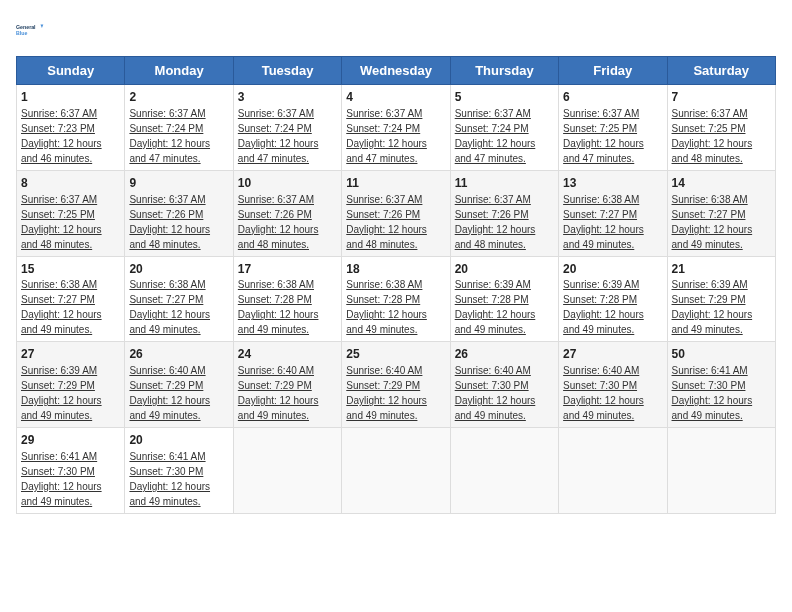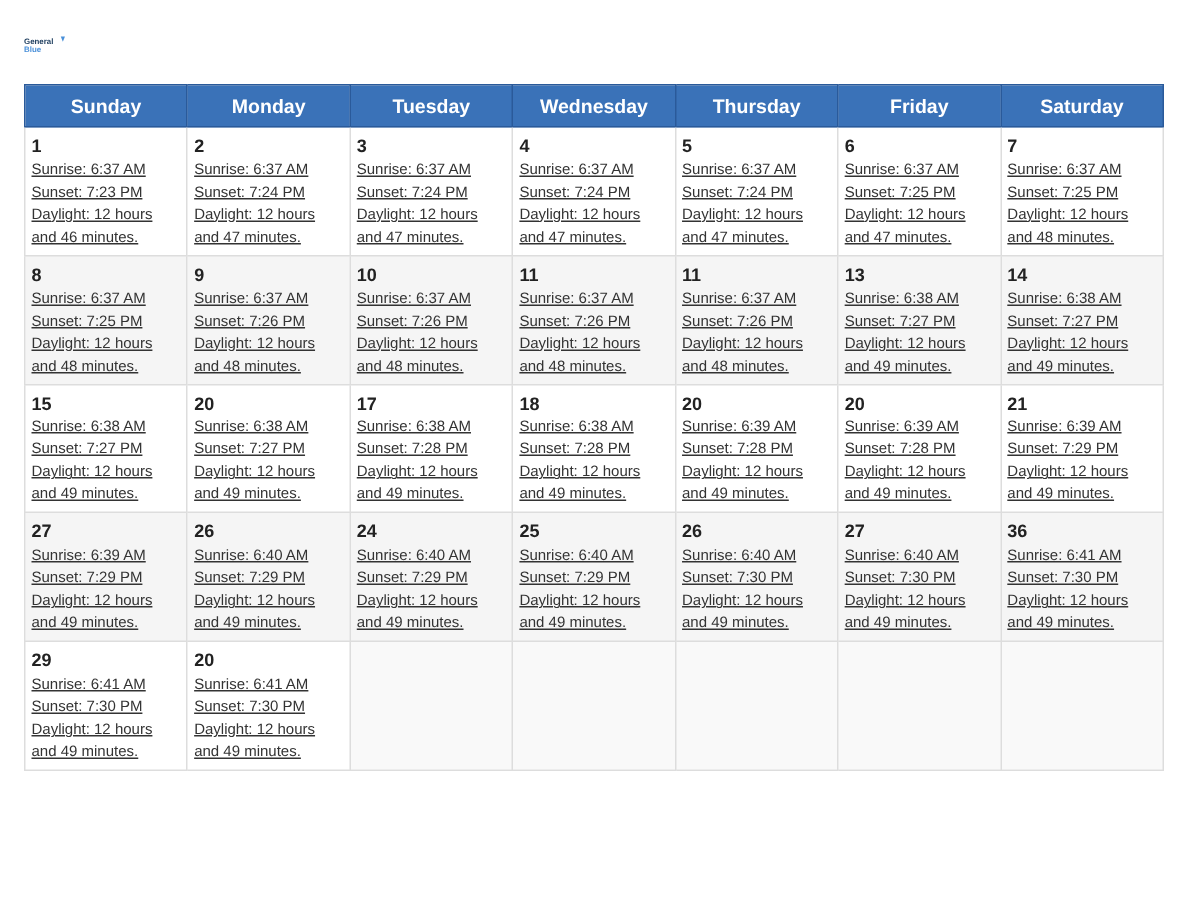--- a/index.html
+++ b/index.html
@@ -141,21 +141,21 @@
         <td><span class="day-num">20</span><span class="info">Sunrise: 6:39 AM<br>Sunset: 7:28 PM<br>Daylight: 12 hours<br>and 49 minutes.</span></td>
         <td><span class="day-num">21</span><span class="info">Sunrise: 6:39 AM<br>Sunset: 7:29 PM<br>Daylight: 12 hours<br>and 49 minutes.</span></td>
       </tr>
       <tr>
         <td><span class="day-num">27</span><span class="info">Sunrise: 6:39 AM<br>Sunset: 7:29 PM<br>Daylight: 12 hours<br>and 49 minutes.</span></td>
         <td><span class="day-num">26</span><span class="info">Sunrise: 6:40 AM<br>Sunset: 7:29 PM<br>Daylight: 12 hours<br>and 49 minutes.</span></td>
         <td><span class="day-num">24</span><span class="info">Sunrise: 6:40 AM<br>Sunset: 7:29 PM<br>Daylight: 12 hours<br>and 49 minutes.</span></td>
         <td><span class="day-num">25</span><span class="info">Sunrise: 6:40 AM<br>Sunset: 7:29 PM<br>Daylight: 12 hours<br>and 49 minutes.</span></td>
         <td><span class="day-num">26</span><span class="info">Sunrise: 6:40 AM<br>Sunset: 7:30 PM<br>Daylight: 12 hours<br>and 49 minutes.</span></td>
         <td><span class="day-num">27</span><span class="info">Sunrise: 6:40 AM<br>Sunset: 7:30 PM<br>Daylight: 12 hours<br>and 49 minutes.</span></td>
-        <td><span class="day-num">36</span><span class="info">Sunrise: 6:41 AM<br>Sunset: 7:30 PM<br>Daylight: 12 hours<br>and 49 minutes.</span></td>
+        <td><span class="day-num">50</span><span class="info">Sunrise: 6:41 AM<br>Sunset: 7:30 PM<br>Daylight: 12 hours<br>and 49 minutes.</span></td>
       </tr>
       <tr>
         <td><span class="day-num">29</span><span class="info">Sunrise: 6:41 AM<br>Sunset: 7:30 PM<br>Daylight: 12 hours<br>and 49 minutes.</span></td>
         <td><span class="day-num">20</span><span class="info">Sunrise: 6:41 AM<br>Sunset: 7:30 PM<br>Daylight: 12 hours<br>and 49 minutes.</span></td>
         <td class="empty"></td>
         <td class="empty"></td>
         <td class="empty"></td>
         <td class="empty"></td>
         <td class="empty"></td>
       </tr>

